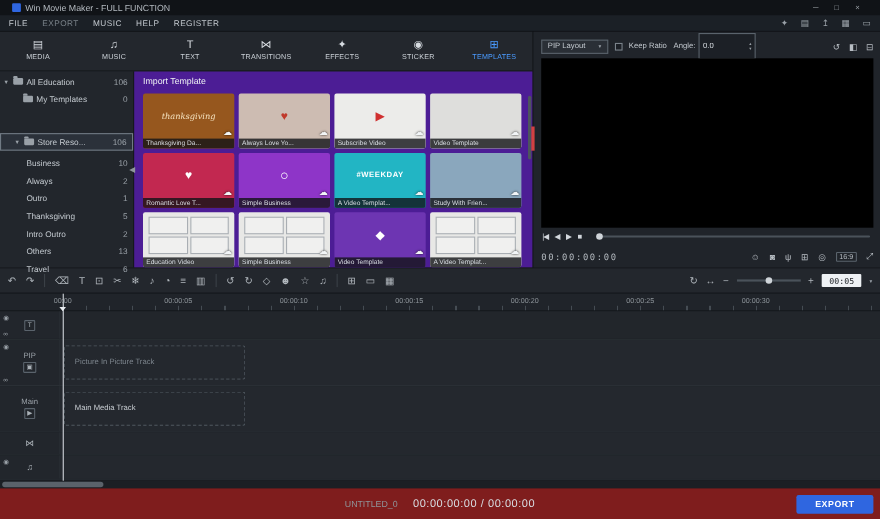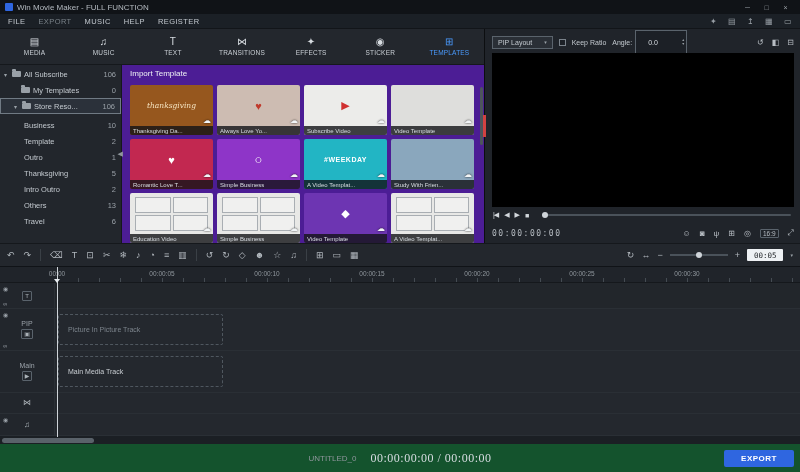--- a/index.html
+++ b/index.html
@@ -1,21 +1,21 @@
 <!DOCTYPE html>
 <html><head>
 <meta charset="utf-8">
 <style>
   *{margin:0;padding:0;box-sizing:border-box;}
   html,body{width:800px;height:472px;overflow:hidden;background:#14171b;
     font-family:"Liberation Sans",sans-serif;color:#c8cdd2;}
   .app{width:800px;height:472px;display:flex;flex-direction:column;background:#1b1f24;}
 
   
-  .titlebar{height:14px;background:#101317;display:flex;align-items:center;padding:0 5px;font-size:8px;color:#b4bac0;flex:0 0 auto;}
+  .titlebar{height:14px;background:#101317;display:flex;align-items:center;padding:0 11px;font-size:8px;color:#b4bac0;flex:0 0 auto;}
   .app-icon{width:8px;height:8px;background:#2f66e0;border-radius:1px;margin-right:4px;flex:0 0 auto;}
   .win-controls{margin-left:auto;display:flex;}
   .win-btn{width:19px;text-align:center;font-size:7px;color:#9aa0a6;cursor:default;}
 
   
   .menubar{height:15px;background:#1b2026;display:flex;align-items:center;padding:0 8px;font-size:7.5px;letter-spacing:.4px;color:#c3c9cf;flex:0 0 auto;border-bottom:1px solid #121519;}
   .menu-item{margin-right:13px;}
   .menu-item.dim{color:#7a8289;}
   .menu-icons{margin-left:auto;display:flex;gap:11px;font-size:8px;color:#9aa1a8;}
 
@@ -27,21 +27,21 @@
   .tab .tab-icon{font-size:10px;line-height:10px;color:#d7dce1;}
   .tab.active{color:#4a9bff;}
   .tab.active .tab-icon{color:#4a9bff;}
   .left-content{height:178px;display:flex;}
 
   
   .sidebar{width:122px;background:#22262c;border-right:1px solid #15181c;padding-top:1px;font-size:7.5px;position:relative;}
   .tree-item{height:16px;display:flex;align-items:center;padding:0 5px 0 4px;color:#c3c9cf;white-space:nowrap;}
   .tree-item.lvl1{padding-left:13px;}
   .tree-item.lvl2{padding-left:24px;align-items:flex-end;}
-  .tree-item.sel{border:1px solid #707a84;background:#2b313a;}
+  .tree-item.sel{border:1px solid #707a84;background:#2b313a;margin-top:23px;}
   .tree-item .count{margin-left:auto;color:#9aa1a8;}
   .caret{width:8px;font-size:6px;color:#9aa1a8;flex:0 0 auto;}
   .folder{width:9px;height:6px;background:#99a0a7;border-radius:1px;margin-right:3px;position:relative;flex:0 0 auto;}
   .folder::before{content:"";position:absolute;top:-2px;left:0;width:4px;height:2px;background:#99a0a7;border-radius:1px 1px 0 0;}
   .collapse-handle{position:absolute;right:-2px;top:50%;transform:translateY(-50%);font-size:7px;color:#8f969c;z-index:3;}
 
   
   .tpl-area{flex:1;background:#4c1d95;padding:4px 4px 1px 8px;overflow:hidden;position:relative;}
   .tpl-header{font-size:8px;color:#eef1f4;height:12px;margin-bottom:4px;}
   .tpl-grid{display:grid;grid-template-columns:repeat(4,83px);grid-auto-rows:50px;gap:4px;}
@@ -57,21 +57,21 @@
   .tpl-scrollbar{position:absolute;right:1px;top:22px;width:3px;height:58px;border-radius:1.5px;background:#4d555d;}
   .splitter{position:absolute;left:483px;top:86px;width:3px;height:22px;background:#d24242;z-index:4;}
 
   
   .right-panel{flex:1;background:#20242a;display:flex;flex-direction:column;padding:4px 6px 0 7px;}
   .rp-controls{height:18px;display:flex;align-items:center;gap:6px;font-size:7px;color:#c3c9cf;flex:0 0 auto;}
   .pip-btn{border:1px solid #5a636c;background:#2a2f36;height:13px;display:flex;align-items:center;gap:12px;padding:0 5px;cursor:default;}
   .pip-btn .pb-caret{font-size:5px;color:#9aa1a8;}
   .checkbox{width:7px;height:7px;border:1px solid #7a828a;background:#1c2026;flex:0 0 auto;}
   .angle-wrap{display:flex;align-items:center;gap:3px;}
-  .spinbox{border:1px solid #5a636c;background:#1c2026;height:24px;width:52px;display:flex;align-items:center;padding:0 12px;}
+  .spinbox{border:1px solid #5a636c;background:#1c2026;height:24px;width:52px;display:flex;align-items:center;padding:0 3px;}
   .spinbox input{background:transparent;border:0;outline:0;color:#d8dde2;font-size:7px;width:34px;font-family:"Liberation Sans",sans-serif;}
   .spin-arrows{margin-left:auto;display:flex;flex-direction:column;font-size:4px;line-height:4px;color:#9aa1a8;}
   .rp-icons{display:flex;gap:8px;margin-left:auto;font-size:8px;color:#b8bec4;}
   .preview{flex:1;background:#000;margin-top:2px;}
   .transport{height:16px;display:flex;align-items:center;gap:6px;padding:0 1px;font-size:7px;color:#d2d7dc;flex:0 0 auto;}
   .tp-btn{cursor:default;letter-spacing:-1px;}
   .seek{flex:1;height:2px;background:#4a525a;border-radius:1px;position:relative;margin:0 2px 0 8px;}
   .seek-dot{position:absolute;left:0;top:-2px;width:6px;height:6px;border-radius:50%;background:#cfd4d9;}
   .rp-bottom{height:20px;display:flex;align-items:center;flex:0 0 auto;}
   .rp-timecode{font-size:8px;letter-spacing:1.5px;color:#b6bcc2;font-family:"DejaVu Sans Mono",monospace;}
@@ -106,24 +106,24 @@
   .track-body{flex:1;background:#24282e;position:relative;}
   .t-text .track-body{background:#22262b;}
   .placeholder{position:absolute;left:3px;top:5px;bottom:5px;width:165px;border:1px dashed #4f575f;border-radius:2px;display:flex;align-items:center;padding-left:9px;font-size:7px;color:#7c848c;}
   .placeholder.main-ph{color:#c9ced3;}
   .playhead{position:absolute;left:57px;top:0;bottom:0;width:1px;background:#cfd4d9;z-index:5;}
   .playhead-cap{position:absolute;left:54px;top:12px;width:0;height:0;border-left:3px solid transparent;border-right:3px solid transparent;border-top:4px solid #e8ecf0;z-index:6;}
 
   
   .scrollstrip{height:7px;background:#1b1f24;position:relative;flex:0 0 auto;}
   .hscroll{position:absolute;left:2px;top:1px;width:92px;height:5px;border-radius:2.5px;background:#5a626a;}
-  .statusbar{height:28px;background:#14532d;display:flex;align-items:center;padding:0 6px;position:relative;flex:0 0 auto;}
+  .statusbar{height:28px;background:#7f1d1d;display:flex;align-items:center;padding:0 6px;position:relative;flex:0 0 auto;}
   .status-center{position:absolute;left:0;right:0;display:flex;align-items:center;justify-content:center;gap:14px;}
   .project-name{font-size:8px;color:#8f969c;}
-  .status-timecode{font-size:12px;color:#d8dde2;letter-spacing:.5px;font-family:Liberation Serif, serif;}
+  .status-timecode{font-size:10px;color:#d8dde2;letter-spacing:.5px;font-family:Liberation Sans, sans-serif;}
   .export-btn{margin-left:auto;background:#2f66e0;color:#ffffff;font-size:8px;font-weight:bold;letter-spacing:.5px;padding:4px 17px;border-radius:2px;z-index:2;cursor:default;}
 </style>
 </head>
 <body>
 
 <div class="app">
 
   <div class="titlebar">
     <span class="app-icon"></span>
     <span>Win Movie Maker - FULL FUNCTION</span>
@@ -184,41 +184,41 @@
           <span>TEMPLATES</span>
         </div>
       </div>
 
       <div class="left-content">
 
         <div class="sidebar">
           <div class="tree-item lvl0">
             <span class="caret">▾</span>
             <span class="folder"></span>
-            <span>All Subscribe</span>
+            <span>All Education</span>
             <span class="count">106</span>
           </div>
           <div class="tree-item lvl1">
             <span class="caret"></span>
             <span class="folder"></span>
             <span>My Templates</span>
             <span class="count">0</span>
           </div>
           <div class="tree-item lvl1 sel">
             <span class="caret">▾</span>
             <span class="folder"></span>
             <span>Store Reso...</span>
             <span class="count">106</span>
           </div>
           <div class="tree-item lvl2">
             <span>Business</span>
             <span class="count">10</span>
           </div>
           <div class="tree-item lvl2">
-            <span>Template</span>
+            <span>Always</span>
             <span class="count">2</span>
           </div>
           <div class="tree-item lvl2">
             <span>Outro</span>
             <span class="count">1</span>
           </div>
           <div class="tree-item lvl2">
             <span>Thanksgiving</span>
             <span class="count">5</span>
           </div>

